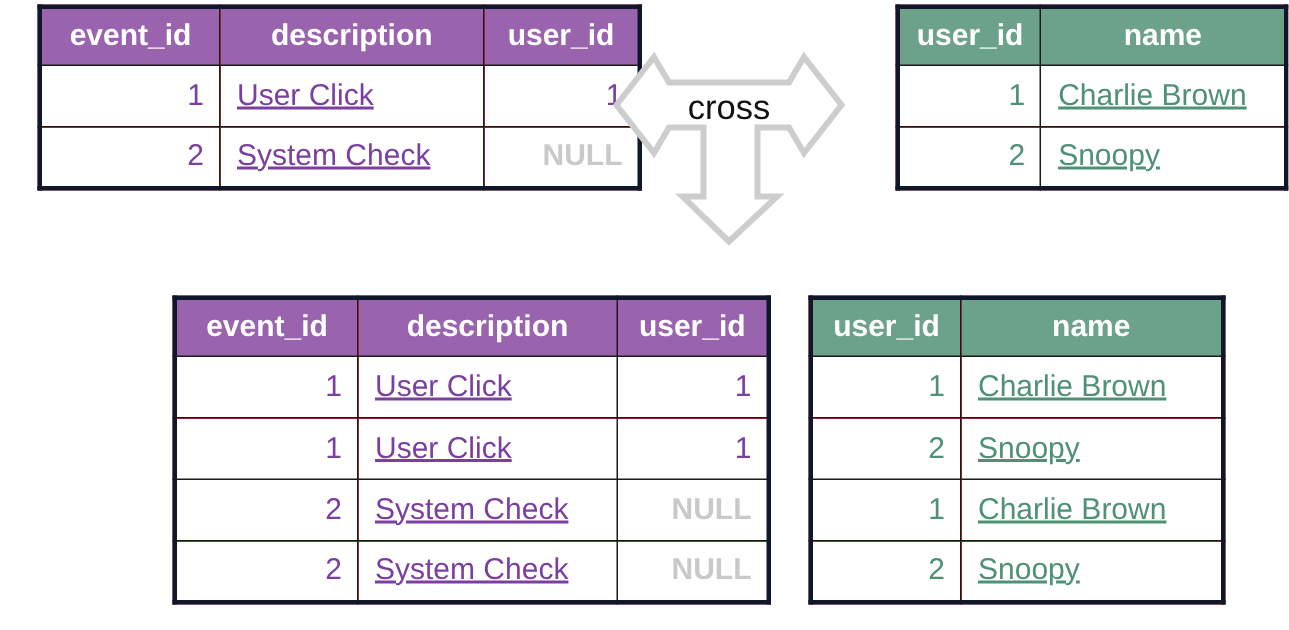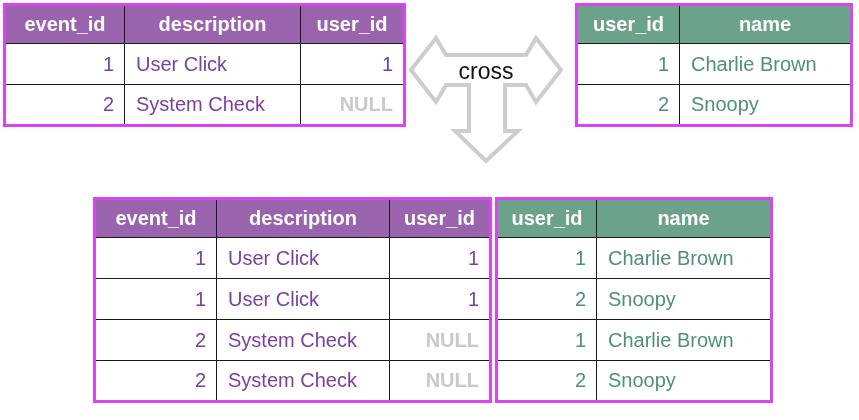--- a/index.html
+++ b/index.html
@@ -8,21 +8,22 @@
     position: relative;
     width: 859px;
     height: 420px;
     background: #ffffff;
     overflow: hidden;
   }
   table.tbl {
     border-collapse: collapse;
     table-layout: fixed;
     background: #ef4444;
-    border: 3px solid #d946ef;
+    border: 3px solid #0f172a;
+    margin-left: 22px;
   }
   .tbl th, .tbl td {
     border: 1.5px solid #1a1a1a;
     overflow: hidden;
     white-space: nowrap;
     vertical-align: middle;
     font-size: 20px;
   }
   .tbl th {
     color: #ffffff;
@@ -30,21 +31,21 @@
     text-align: center;
     height: 39px;
   }
   .tbl td { height: 41px; background: #ffffff; }
   .purple th { background: #9a63ae; }
   .purple td { color: #7b3fa0; }
   .green th  { background: #6ba289; }
   .green td  { color: #4e9174; }
   td.null { color: #c9c9c9; font-weight: bold; }
   td.num { text-align: right; padding-right: 10px; }
-  td.txt { text-align: left;  padding-left: 11px; }
+  td.txt { text-align: left;  padding-left: 11px; text-decoration: underline; }
 
   .events-table  { position: absolute; left: 3px;   top: 3px; }
   .users-table   { position: absolute; left: 575px; top: 3px; }
   .result-group  { position: absolute; left: 93px;  top: 197px; display: flex; gap: 3px; align-items: flex-start; }
 
   
   .ev-c1 { width: 120px; } .ev-c2 { width: 176px; } .ev-c3 { width: 104px; }
   
   .us-c1 { width: 103px; } .us-c2 { width: 172px; }
   

